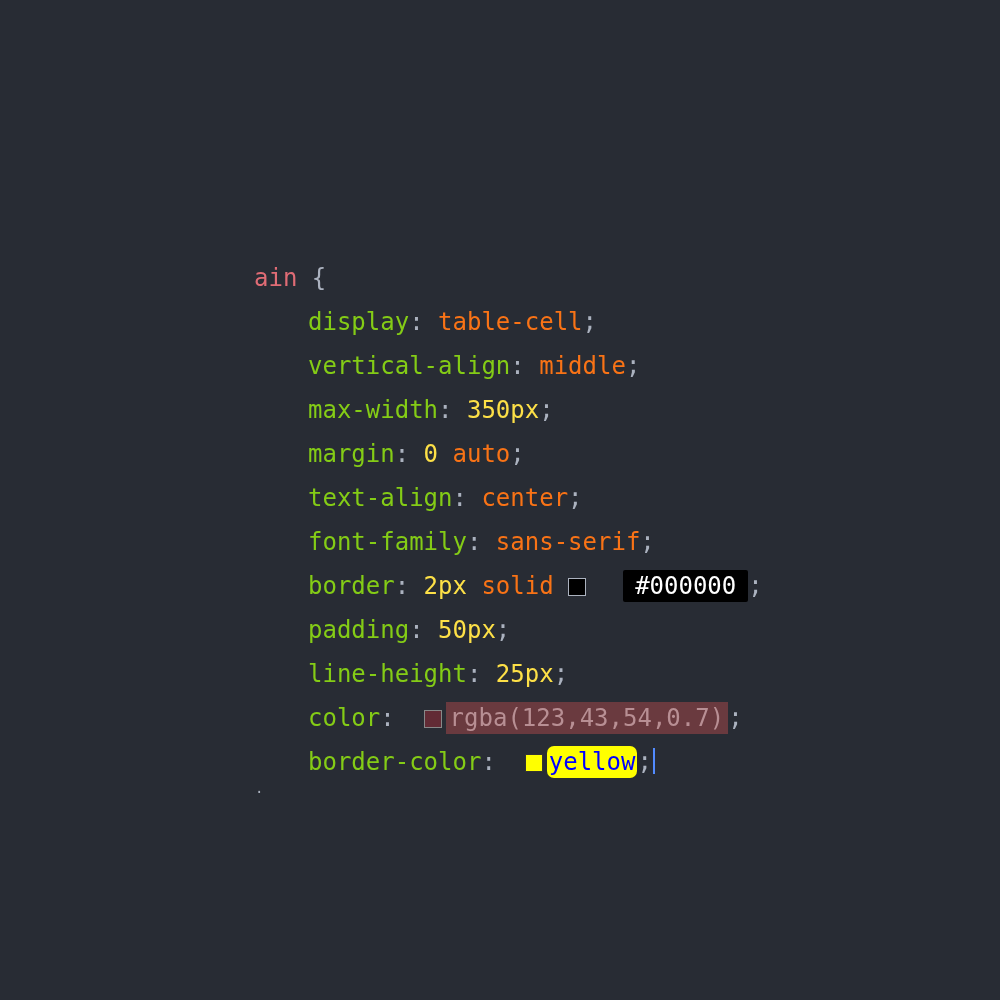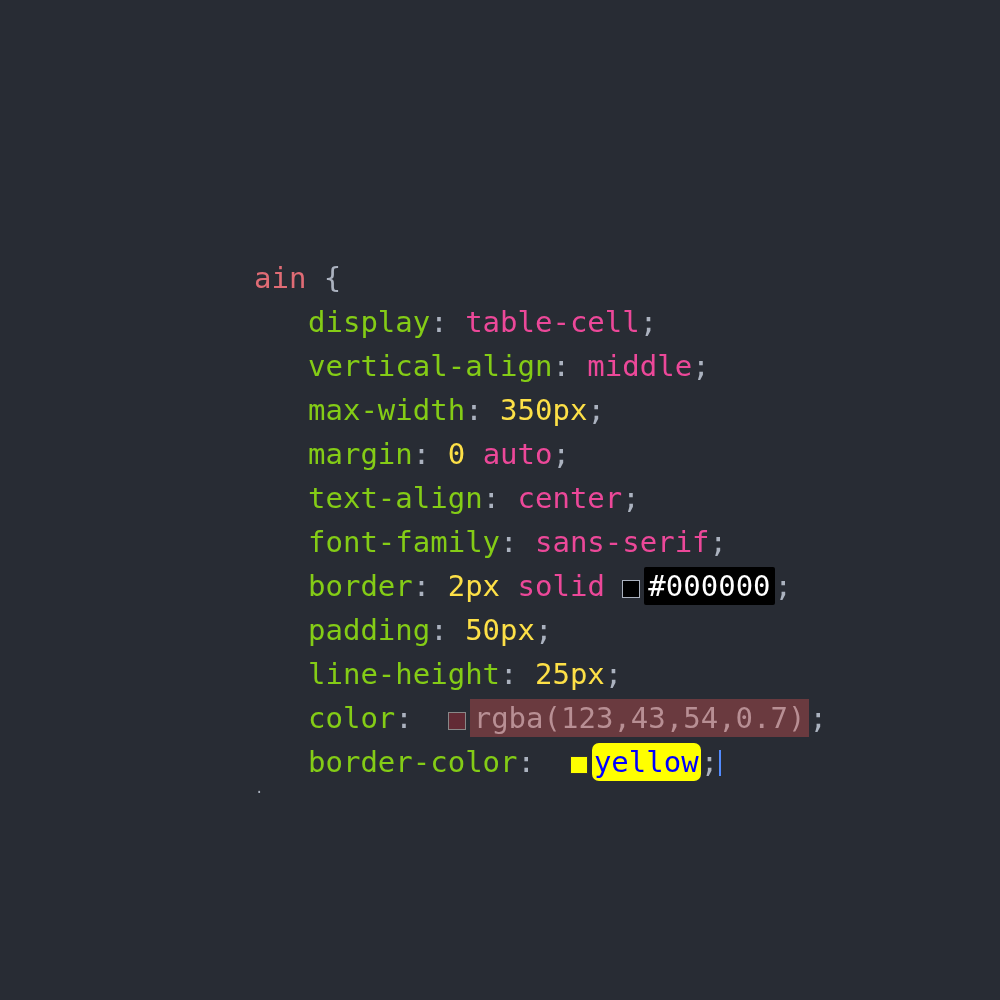--- a/index.html
+++ b/index.html
@@ -7,51 +7,52 @@
     width: 1000px;
     height: 1000px;
     background: #282c34;
     overflow: hidden;
   }
   .editor {
     position: absolute;
     left: 254px;
     top: 256px;
     font-family: "DejaVu Sans Mono", "Menlo", "Consolas", monospace;
-    font-size: 29px;
+    font-size: 24px;
     line-height: 44px;
     white-space: pre;
     color: #abb2bf;
     cursor: text;
   }
   .line { display: block; height: 44px; }
   .indent { display: inline-block; width: 54px; }
   .sel   { color: #e06c75; } 
   .prop  { color: #84cc16; } 
   .punct { color: #abb2bf; }
   .num   { color: #fde047; } 
-  .val   { color: #ec4899; margin-top: 28px; } 
+  .val   { color: #f97316; margin-top: 28px; } 
 
   .swatch {
     display: inline-block;
     width: 18px;
     height: 18px;
     vertical-align: -2px;
     border: 1px solid #abb2bf;
     margin-right: 4px;
   }
   .sw-black  { background: #000000; }
   .sw-rgba   { background: rgba(123,43,54,0.7); border-color: #888; }
   .sw-yellow { background: #ffff00; border-color: #333; }
 
   .pill-black {
     background: #000000;
     color: #ffffff;
-    padding: 2px 4px;
+    padding: 2px 12px;
     border-radius: 2px;
+    margin-left: 33px;
   }
   .pill-rgba {
     background: #6a3a3f;
     color: #b88f94;
     padding: 2px 4px;
     border-radius: 0;
   }
   .pill-yellow {
     background: #ffff00;
     color: #0000ff;

